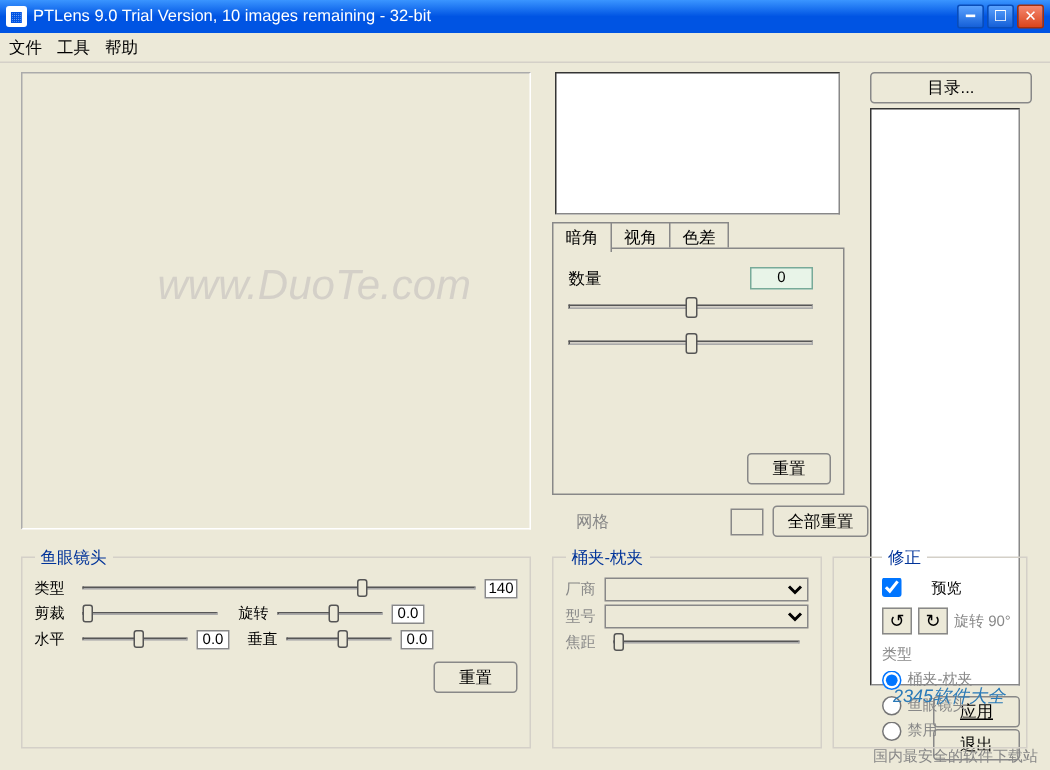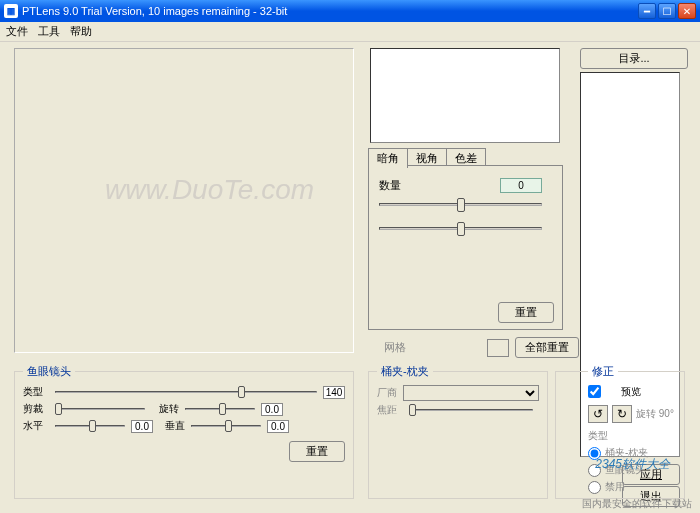--- a/index.html
+++ b/index.html
@@ -156,20 +156,24 @@
     <div style="text-align:right;margin-top:8px"><button class="btn">重置</button></div>
   </fieldset>
 
   <fieldset class="fs-barrel">
     <legend>桶夹-枕夹</legend>
     <div class="sel-row">
         <span class="lbl">厂商</span>
         <select></select>
       </div>
     <div class="sel-row">
+        <span class="lbl">型号</span>
+        <select></select>
+      </div>
+    <div class="sel-row">
         <span class="lbl">焦距</span>
         <div class="mini-slider">
           <div class="track"></div>
           <div class="thumb" style="left:0"></div>
         </div>
       </div>
   </fieldset>
 
   <fieldset class="correct-panel" style="position:absolute; height:135px;">
     <legend>修正</legend>

